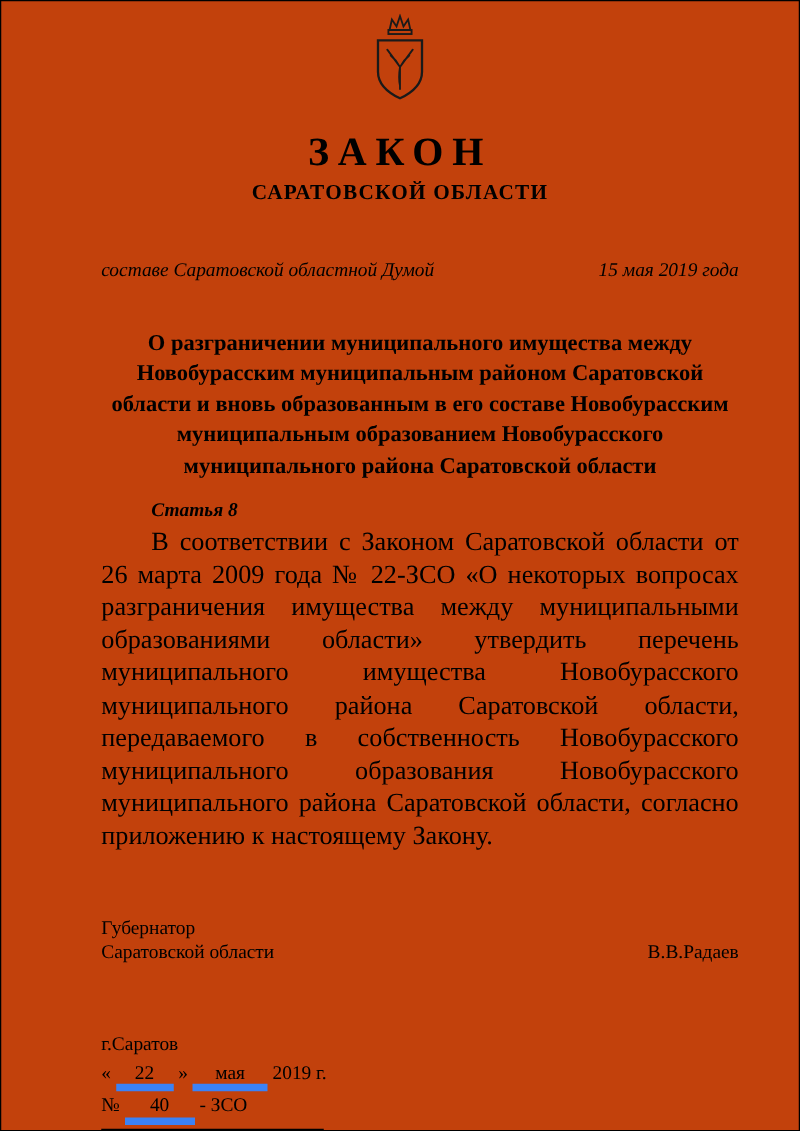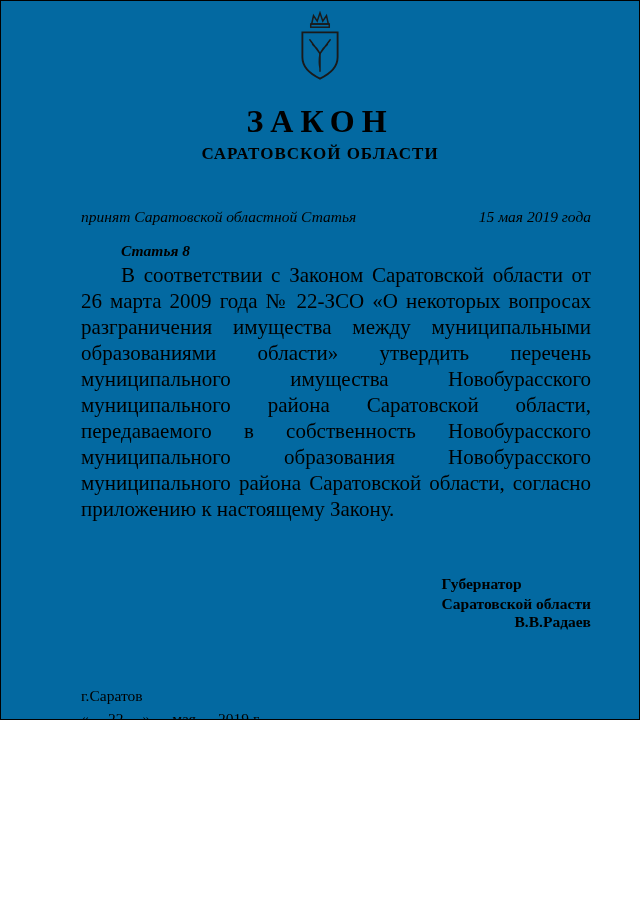--- a/index.html
+++ b/index.html
@@ -1,22 +1,22 @@
 <!DOCTYPE html>
 <html><head>
 <meta charset="utf-8">
 <style>
   * { box-sizing: border-box; }
   html, body { margin: 0; padding: 0; background: #ffffff; }
   .page {
     width: 640px;
-    height: 720px;
+    height: 905px;
     margin: 0 auto;
     border: 1px solid #000;
-    background: #0369a1;
+    background: #c2410c;
     color: #000;
     font-family: "Liberation Serif", "DejaVu Serif", serif;
     overflow: hidden;
     position: relative;
   }
   .content { padding: 0 48px 0 80px; }
 
   .emblem-wrap { width: 60px; margin: 10px auto 0; text-align: center; }
   .emblem-wrap svg { display: block; margin: 0 auto; }
 
@@ -64,32 +64,31 @@
     line-height: 1.24;
     text-align: justify;
     text-indent: 40px;
     margin: 0;
   }
 
   .signature {
     display: flex;
     justify-content: space-between;
     align-items: flex-end;
-    font-weight: bold;
+    font-weight: normal;
     font-size: 15.5px;
     margin-top: 52px;
-    flex-direction: column;
   }
   .signature .pos div { line-height: 1.25; }
 
   .footer { margin-top: 56px; font-size: 15.5px; }
   .footer .city { margin-bottom: 5px; }
   .blank {
     display: inline-block;
-    border-bottom: 2px solid #3b82f6;
+    border-bottom: 6px solid #3b82f6;
     text-align: center;
     line-height: 1.1;
   }
   .blank.day   { min-width: 46px; }
   .blank.month { min-width: 60px; }
   .blank.num   { min-width: 56px; font-family: Liberation Serif, serif; }
   .date-line { margin-bottom: 3px; }
   .footer-rule {
     width: 178px;
     border-top: 1px solid #000;
@@ -119,24 +118,25 @@
       </g>
     </svg>
   </div>
 
   <div class="doc-title">ЗАКОН</div>
   <div class="doc-subtitle">САРАТОВСКОЙ ОБЛАСТИ</div>
 
   <div class="content">
 
     <div class="adopted-row">
-      <span>принят Саратовской областной Статья</span>
+      <span>составе Саратовской областной Думой</span>
       <span>15 мая 2019 года</span>
     </div>
 
+    <div class="law-title">О разграничении муниципального имущества между Новобурасским муниципальным районом Саратовской области и вновь образованным в его составе Новобурасским муниципальным образованием Новобурасского муниципального района Саратовской области</div>
 
     <div class="article">
       <div class="article-heading">Статья 8</div>
       <p class="article-text">В соответствии с Законом Саратовской области от 26 марта 2009 года № 22-ЗСО «О некоторых вопросах разграничения имущества между муниципальными образованиями области» утвердить перечень муниципального имущества Новобурасского муниципального района Саратовской области, передаваемого в собственность Новобурасского муниципального образования Новобурасского муниципального района Саратовской области, согласно приложению к настоящему Закону.</p>
     </div>
 
 
     <div class="signature">
       <div class="pos">
         <div>Губернатор</div>

